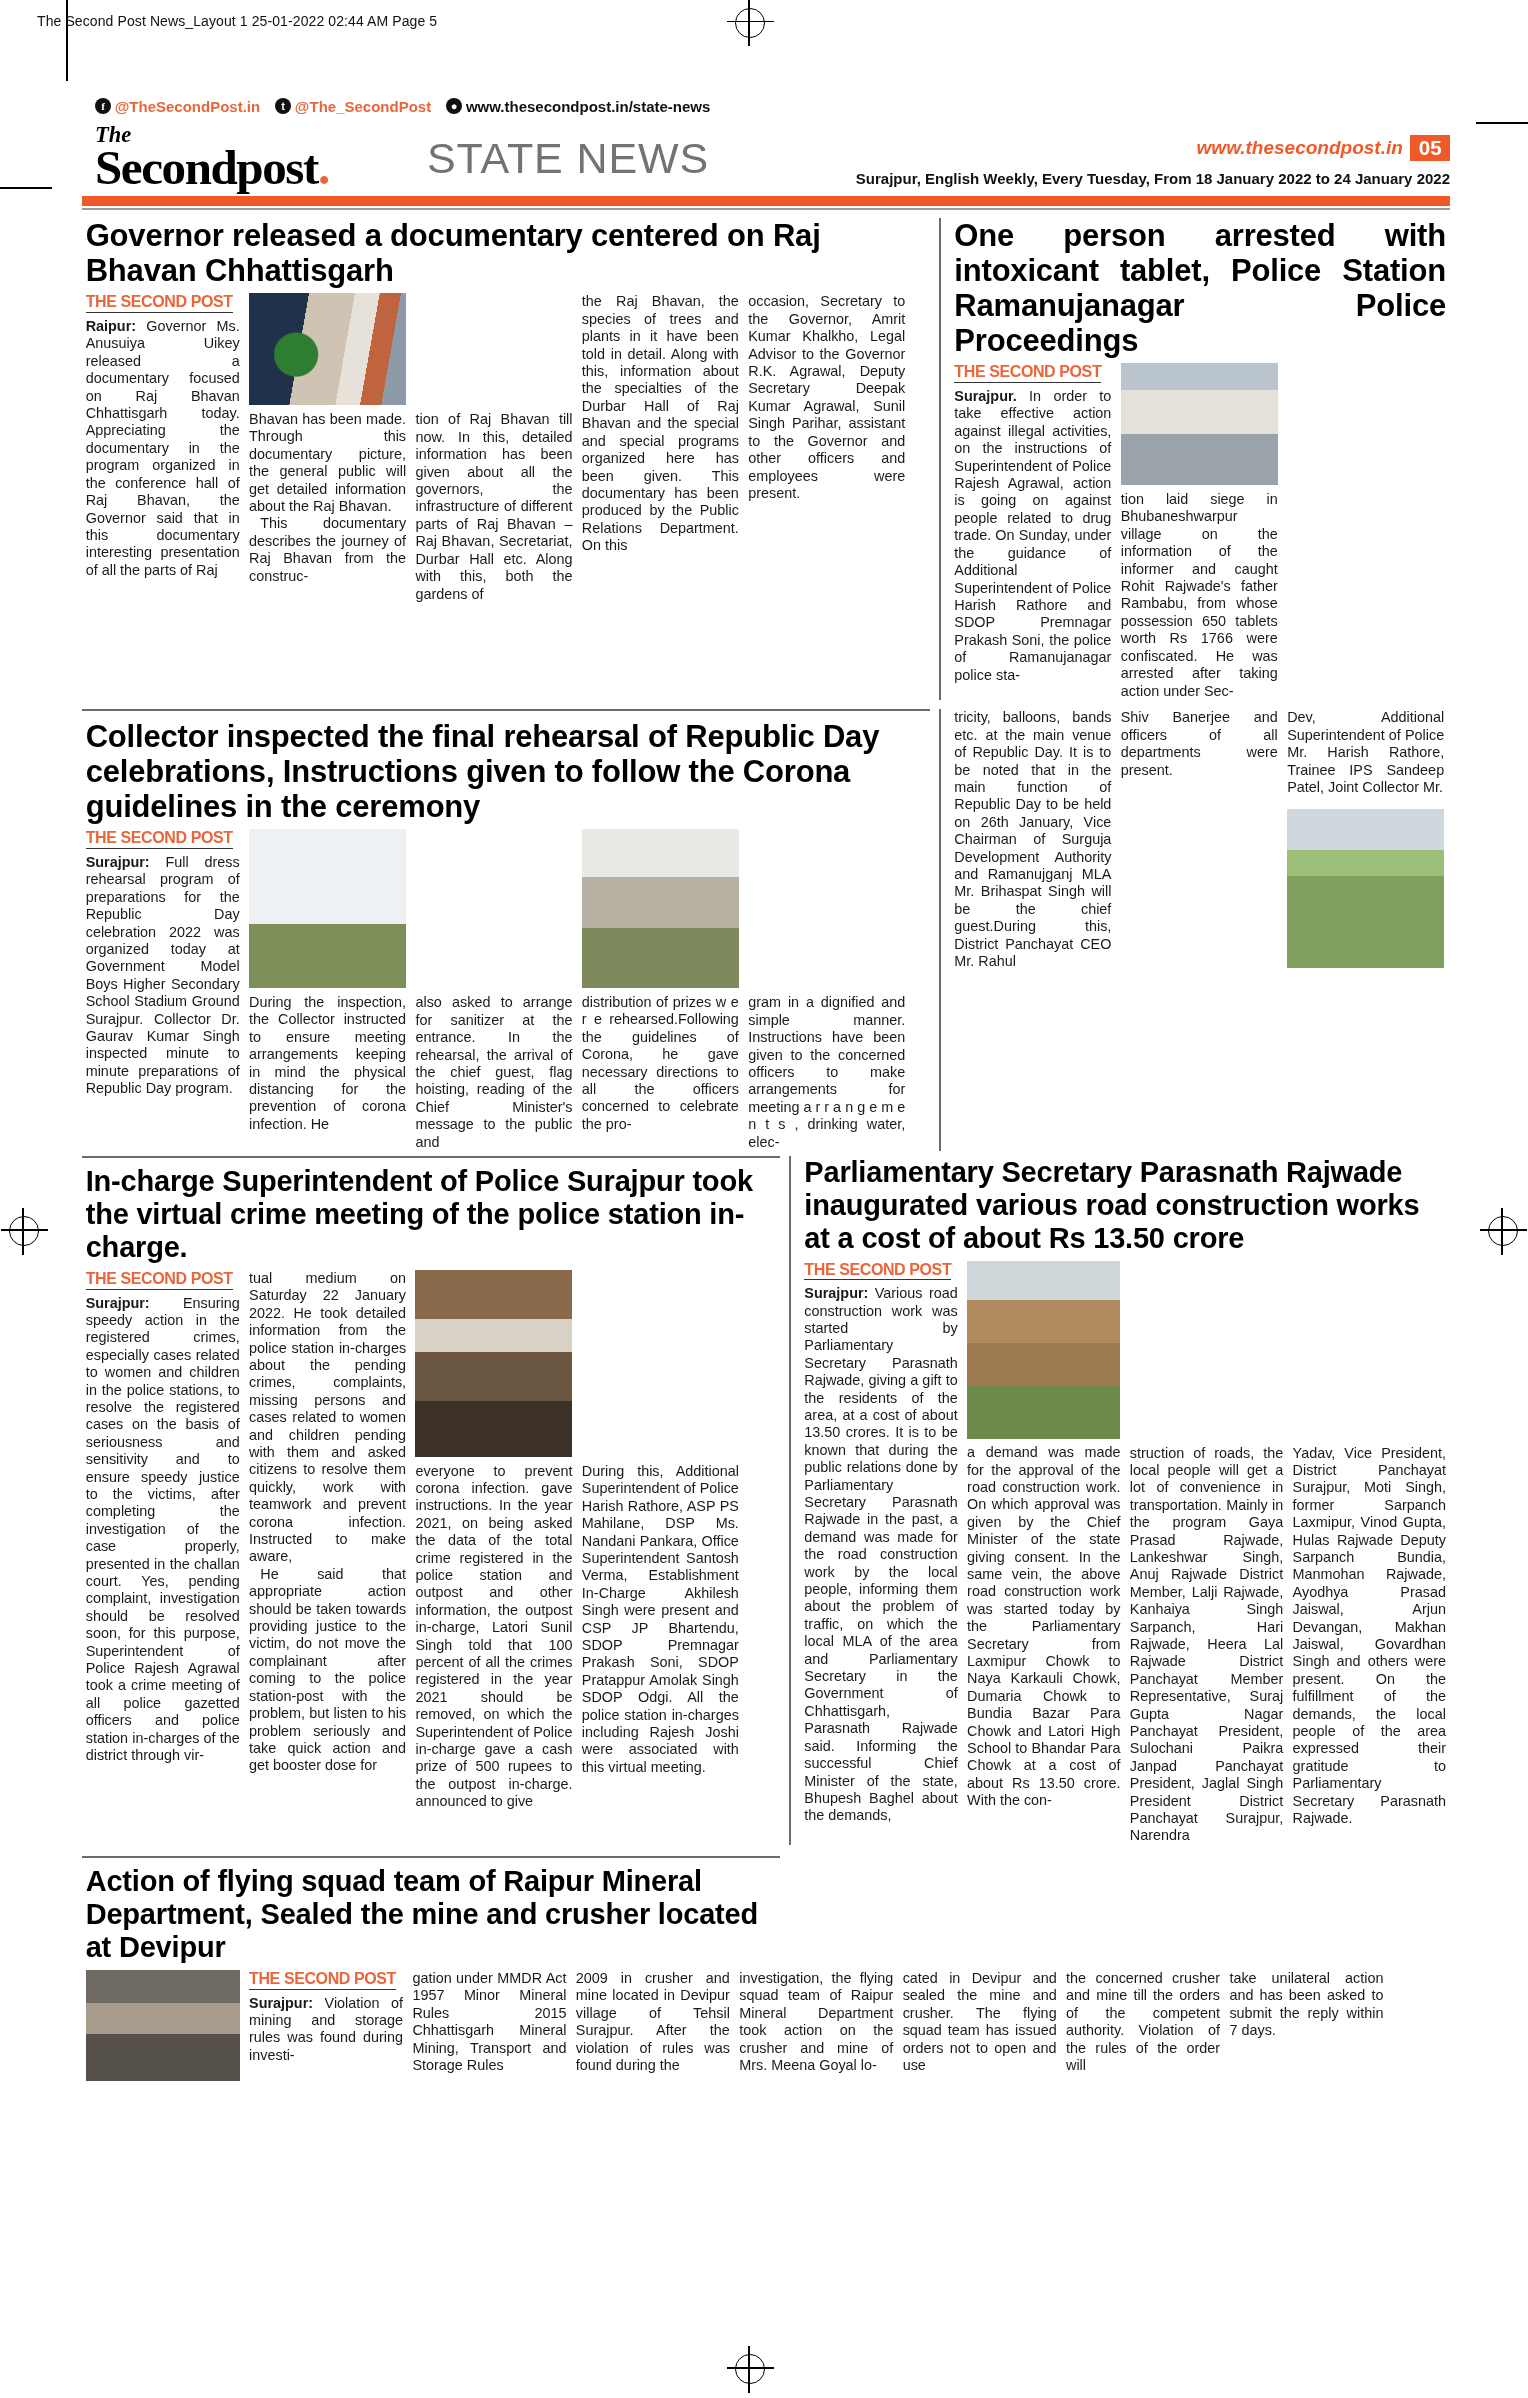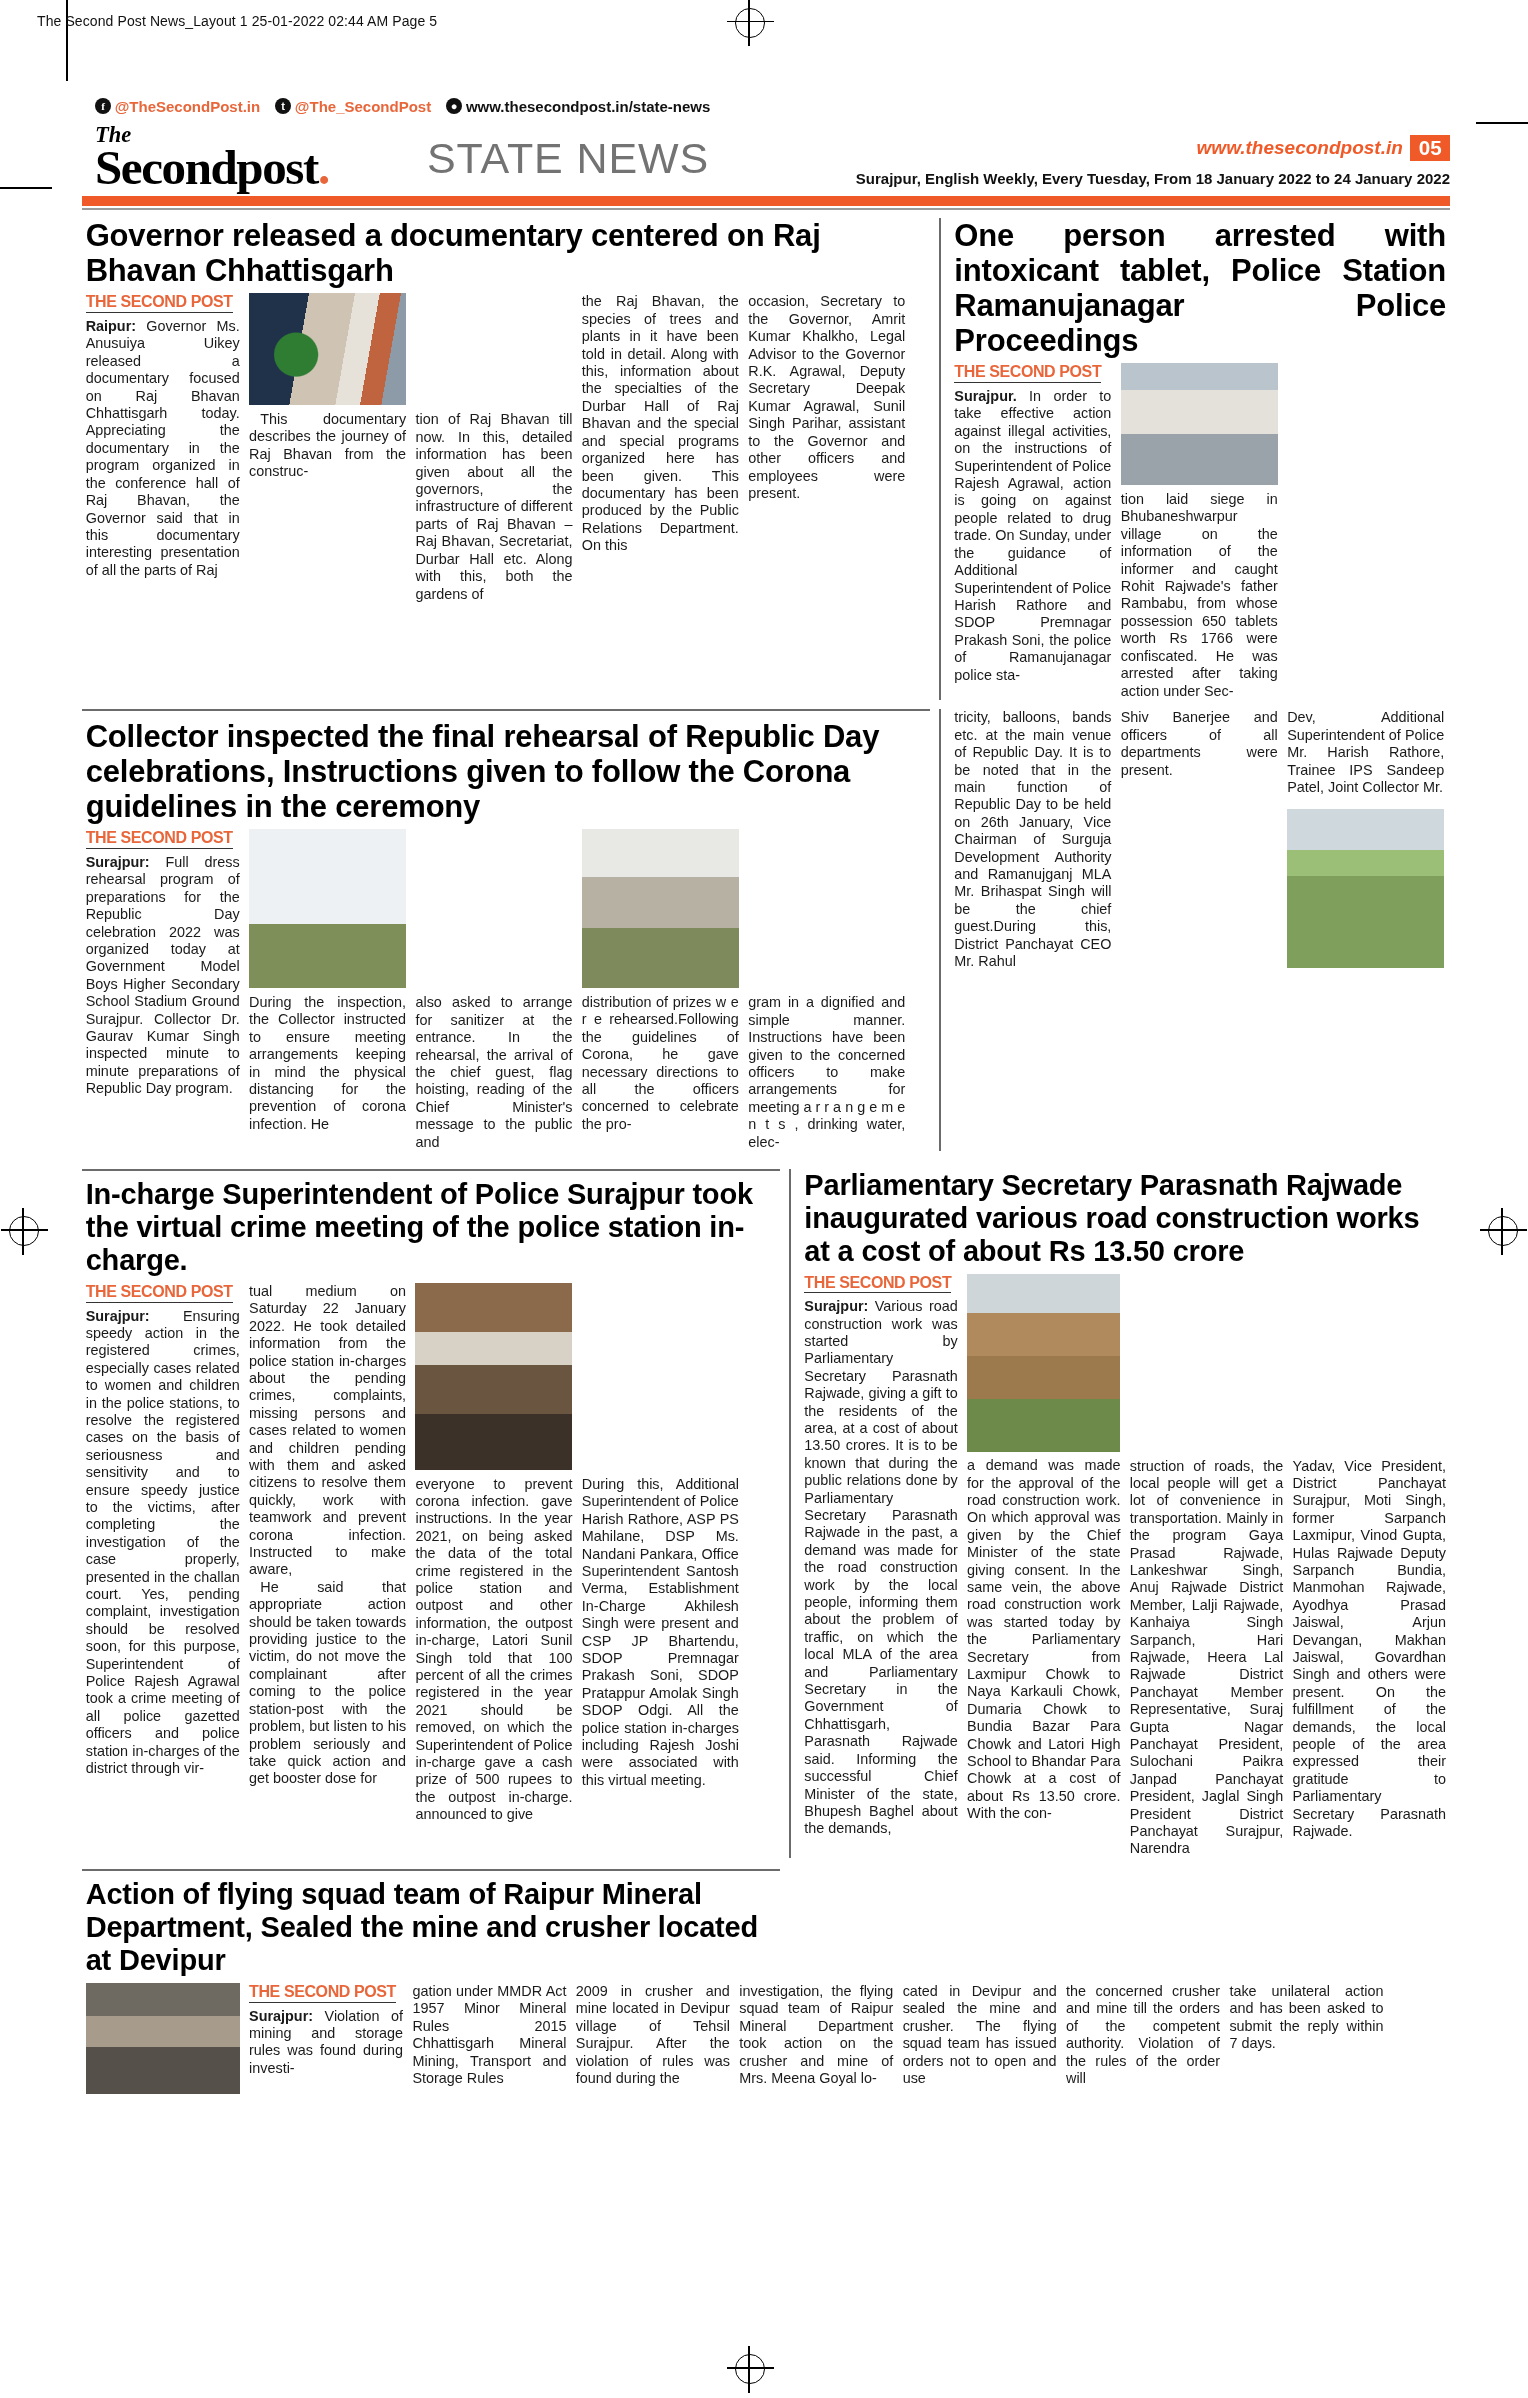--- a/index.html
+++ b/index.html
@@ -132,20 +132,21 @@
 
       <div style="width:848px;">
         <div class="hl hl1" style="padding:0 3.7px 5.6px 3.7px;">Governor released a documentary centered on Raj Bhavan Chhattisgarh</div>
         <div style="display:flex;gap:9.4px;padding:0 3.7px;">
           <div class="col" style="width:154px;">
             <div class="kicker">THE SECOND POST</div>
             <div class="body"><b>Raipur:</b><span> Governor Ms. Anusuiya Uikey released a documentary focused on Raj Bhavan Chhattisgarh today. Appreciating the documentary in the program organized in the conference hall of Raj Bhavan, the Governor said that in this documentary interesting presentation of all the parts of Raj</span></div>
           </div>
           <div class="col" style="width:157px;">
             <div class="photo p-gov" style="height:112px;margin-bottom:5.6px;"></div>
+            <div class="body">Bhavan has been made. Through this documentary picture, the general public will get detailed information about the Raj Bhavan.</div>
             <div class="body" style="text-indent:11.2px;">This documentary describes the journey of Raj Bhavan from the construc-</div>
           </div>
           <div class="col" style="width:157px;padding-top:118px;">
             <div class="body">tion of Raj Bhavan till now. In this, detailed information has been given about all the governors, the infrastructure of different parts of Raj Bhavan – Raj Bhavan, Secretariat, Durbar Hall etc. Along with this, both the gardens of</div>
           </div>
           <div class="col" style="width:157px;">
             <div class="body">the Raj Bhavan, the species of trees and plants in it have been told in detail. Along with this, information about the specialties of the Durbar Hall of Raj Bhavan and the special and special programs organized here has been given. This documentary has been produced by the Public Relations Department. On this</div>
           </div>
           <div class="col" style="width:157px;">
             <div class="body">occasion, Secretary to the Governor, Amrit Kumar Khalkho, Legal Advisor to the Governor R.K. Agrawal, Deputy Secretary Deepak Kumar Agrawal, Sunil Singh Parihar, assistant to the Governor and other officers and employees were present.</div>
@@ -208,21 +209,21 @@
             <div class="body">Shiv Banerjee and officers of all departments were present.</div>
           </div>
           <div class="col" style="width:157px;">
             <div class="body">Dev, Additional Superintendent of Police Mr. Harish Rathore, Trainee IPS Sandeep Patel, Joint Collector Mr.</div>
             <div class="photo p-parade" style="height:159px;margin-top:13px;"></div>
           </div>
         </div>
       </div>
     </div>
 
-    <div style="display:flex;margin-top:18px;">
+    <div style="display:flex;margin-top:5px;">
 
       <div style="width:698px;">
         <div class="rule-h" style="margin-bottom:7.5px;"></div>
         <div class="hl hl2" style="padding:0 3.7px 5.6px 3.7px;">In-charge Superintendent of Police Surajpur took the virtual crime meeting of the police station in-charge.</div>
         <div style="display:flex;gap:9.4px;padding:0 3.7px;">
           <div class="col" style="width:154px;">
             <div class="kicker">THE SECOND POST</div>
             <div class="body"><b>Surajpur:</b><span> Ensuring speedy action in the registered crimes, especially cases related to women and children in the police stations, to resolve the registered cases on the basis of seriousness and sensitivity and to ensure speedy justice to the victims, after completing the investigation of the case properly, presented in the challan court. Yes, pending complaint, investigation should be resolved soon, for this purpose, Superintendent of Police Rajesh Agrawal took a crime meeting of all police gazetted officers and police station in-charges of the district through vir-</span></div>
           </div>
           <div class="col" style="width:157px;">

